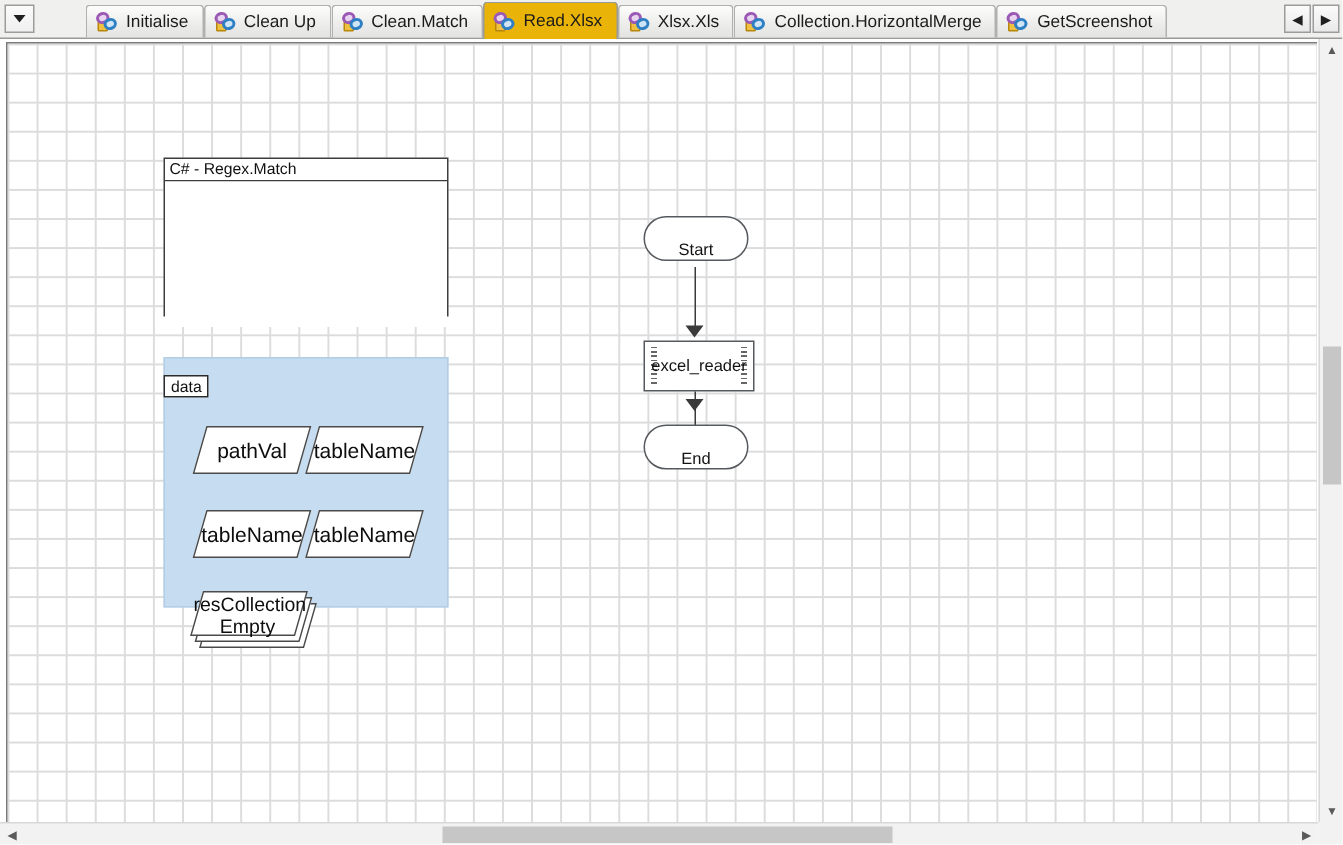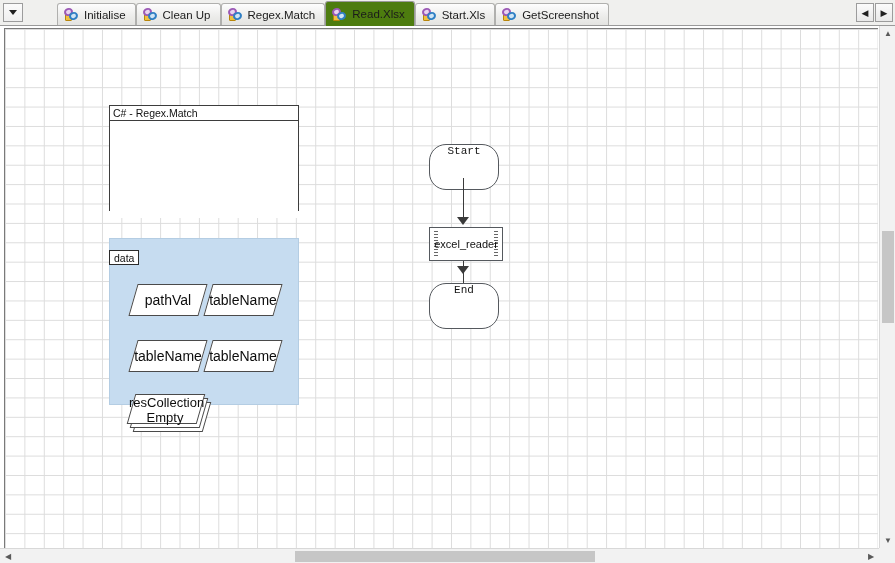--- a/index.html
+++ b/index.html
@@ -74,21 +74,21 @@
     border-top-right-radius: 3px;
     box-sizing: border-box;
     font-size: 11.5px;
     color: #1b1b1b;
     cursor: pointer;
     vertical-align: top;
   }
   .tab.active {
     height: 25px;
     margin-top: 1px;
-    background: #4d7c0f;
+    background: #eab308;
     border-color: #9a9a9a;
     z-index: 5;
   }
   .tab .tab-label { margin-left: 5px; }
 
   
   .obj-icon {
     position: relative;
     width: 15px; height: 13px;
     flex: 0 0 auto;
@@ -261,31 +261,30 @@
     white-space: nowrap;
     z-index: 5;
     pointer-events: none;
   }
   #collection-item .coll-top { top: 3px; }
   #collection-item .coll-bottom { top: 18px; }
 
   
   .terminator {
     position: absolute;
-    width: 70px; height: 46px;
+    width: 70px; height: 30px;
     background: #ffffff;
     border: 1px solid #55595e;
     border-radius: 17px;
     box-sizing: border-box;
     display: flex;
-    align-items: flex-start;
+    align-items: flex-end;
     justify-content: center;
     font-size: 11px;
     color: #121212;
-    font-family: Liberation Mono, monospace;
   }
 
   #subprocess-node {
     position: absolute;
     left: 424px; top: 198px;
     width: 74px; height: 34px;
     background: #ffffff;
     border: 1px solid #55595e;
     box-sizing: border-box;
     display: flex;
@@ -392,35 +391,42 @@
             <span class="r1"></span>
             <span class="r2"></span>
           </span>
           <span class="tab-label">Clean Up</span>
         </div><div class="tab">
           <span class="obj-icon">
             <span class="dot"></span>
             <span class="r1"></span>
             <span class="r2"></span>
           </span>
-          <span class="tab-label">Regex.Match</span>
+          <span class="tab-label">Clean.Match</span>
         </div><div class="tab active">
           <span class="obj-icon">
             <span class="dot"></span>
             <span class="r1"></span>
             <span class="r2"></span>
           </span>
           <span class="tab-label">Read.Xlsx</span>
         </div><div class="tab">
           <span class="obj-icon">
             <span class="dot"></span>
             <span class="r1"></span>
             <span class="r2"></span>
           </span>
-          <span class="tab-label">Start.Xls</span>
+          <span class="tab-label">Xlsx.Xls</span>
+        </div><div class="tab">
+          <span class="obj-icon">
+            <span class="dot"></span>
+            <span class="r1"></span>
+            <span class="r2"></span>
+          </span>
+          <span class="tab-label">Collection.HorizontalMerge</span>
         </div><div class="tab">
           <span class="obj-icon">
             <span class="dot"></span>
             <span class="r1"></span>
             <span class="r2"></span>
           </span>
           <span class="tab-label">GetScreenshot</span>
         </div></div>
 
     <div id="tab-scroll-left">

